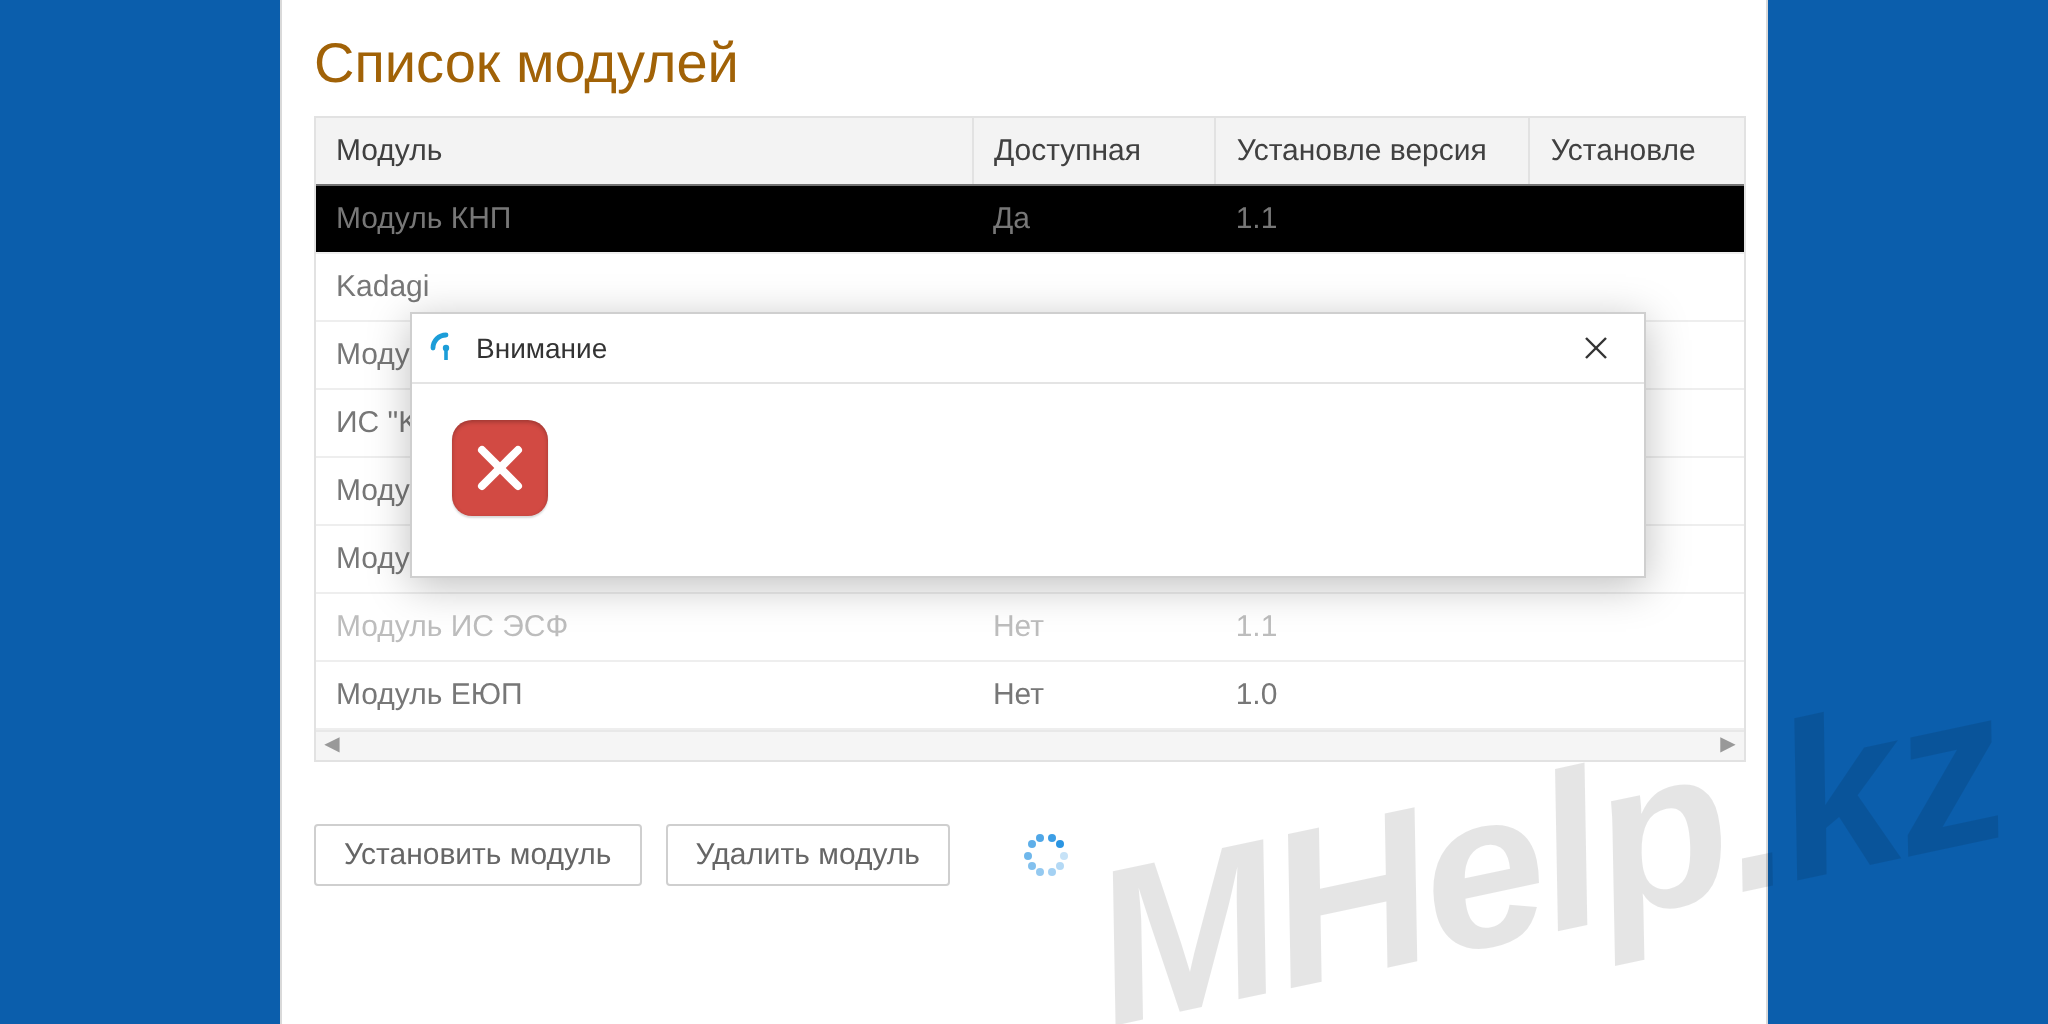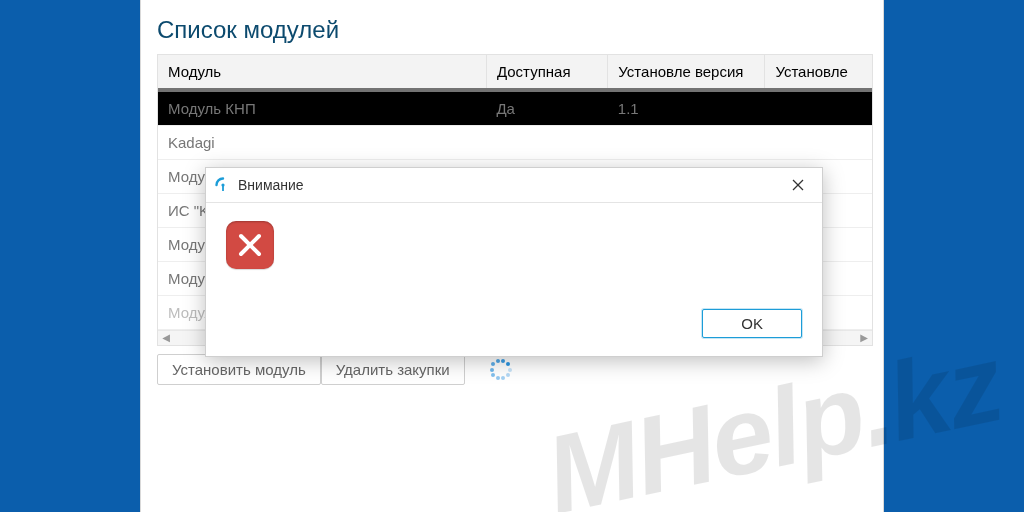--- a/index.html
+++ b/index.html
@@ -18,42 +18,42 @@
     top: 0;
     width: 744px;
     height: 512px;
     background: #ffffff;
     border-left: 1px solid #d9d9d9;
     border-right: 1px solid #d9d9d9;
     box-sizing: border-box;
     padding: 16px 10px 10px 16px;
   }
   .page-title {
-    font-size: 24px;
-    color: #0c4a6e;
+    font-size: 28px;
+    color: #a16207;
     margin: 0 0 10px 0;
     font-weight: 400;
   }
   .grid {
     border: 1px solid #e2e2e2;
   }
   table.tbl {
     width: 100%;
     border-collapse: collapse;
     font-size: 15px;
     color: #666;
   }
   table.tbl thead th {
     background: #f3f3f3;
-    color: #000000;
+    color: #404040;
     font-weight: 400;
     text-align: left;
     padding: 8px 10px;
     border-right: 1px solid #e2e2e2;
-    border-bottom: 4px solid #737373;
+    border-bottom: 1px solid #737373;
     white-space: nowrap;
     overflow: hidden;
   }
   table.tbl thead th:last-child { border-right: none; }
   table.tbl tbody td {
     padding: 8px 10px;
     border-bottom: 1px solid #eee;
     color: #777;
     white-space: nowrap;
     overflow: hidden;
@@ -79,22 +79,23 @@
     line-height: 14px;
     text-align: center;
     font-size: 10px;
     color: #999;
     user-select: none;
   }
   .hscroll .arrow.l { left: 0; }
   .hscroll .arrow.r { right: 0; }
 
   .btn-row {
-    margin-top: 8px;
-    display: flex;
+    margin-top: 31px;
+    display: flex;
+    gap: 12px;
     align-items: center;
   }
   .btn {
     border: 1px solid #cfcfcf;
     background: #fff;
     color: #666;
     font-size: 15px;
     padding: 6px 14px;
     border-radius: 2px;
     cursor: pointer;
@@ -110,21 +111,21 @@
     width: 4px;
     height: 4px;
     border-radius: 50%;
     background: #1b8de0;
   }
 
   
   .modal {
     position: absolute;
     left: 205px;
-    top: 167px;
+    top: 156px;
     width: 616px;
     background: #fff;
     border: 1px solid #cfcfcf;
     box-shadow: 0 4px 20px rgba(0,0,0,0.25);
   }
   .modal .titlebar {
     display: flex;
     align-items: center;
     justify-content: space-between;
     padding: 6px 10px 6px 8px;
@@ -260,31 +261,37 @@
             <td></td>
             <td></td>
             <td></td>
           </tr>
           <tr class="faded">
             <td>Модуль ИС ЭСФ</td>
             <td>Нет</td>
             <td>1.1</td>
             <td></td>
           </tr>
+          <tr>
+            <td>Модуль ЕЮП</td>
+            <td>Нет</td>
+            <td>1.0</td>
+            <td></td>
+          </tr>
         </tbody>
     </table>
     <div class="hscroll">
       <span class="arrow l">◀</span>
       <span class="arrow r">▶</span>
     </div>
   </div>
 
   <div class="btn-row">
     <button class="btn">Установить модуль</button>
-    <button class="btn">Удалить закупки</button>
+    <button class="btn">Удалить модуль</button>
     <div class="spinner" id="spinner">
         <span style="left: 19px; top: 10px; opacity: 0.25;"></span>
         <span style="left: 17.2812px; top: 15.2901px; opacity: 0.33;"></span>
         <span style="left: 12.7812px; top: 18.5595px; opacity: 0.4;"></span>
         <span style="left: 7.21885px; top: 18.5595px; opacity: 0.47;"></span>
         <span style="left: 2.71885px; top: 15.2901px; opacity: 0.55;"></span>
         <span style="left: 1px; top: 10px; opacity: 0.63;"></span>
         <span style="left: 2.71885px; top: 4.70993px; opacity: 0.7;"></span>
         <span style="left: 7.21885px; top: 1.44049px; opacity: 0.77;"></span>
         <span style="left: 12.7812px; top: 1.44049px; opacity: 0.85;"></span>
@@ -313,18 +320,15 @@
     </div>
   </div>
   <div class="body">
     <div class="err-icon">
       <svg width="28" height="28" viewBox="0 0 28 28">
         <line x1="5" y1="5" x2="23" y2="23" stroke="#fff" stroke-width="4" stroke-linecap="round"></line>
         <line x1="23" y1="5" x2="5" y2="23" stroke="#fff" stroke-width="4" stroke-linecap="round"></line>
       </svg>
     </div>
   </div>
-  <div class="btns">
-    <button class="ok-btn">OK</button>
-  </div>
 </div>
 
 <div class="watermark">MHelp.kz</div>
 
 </body></html>

